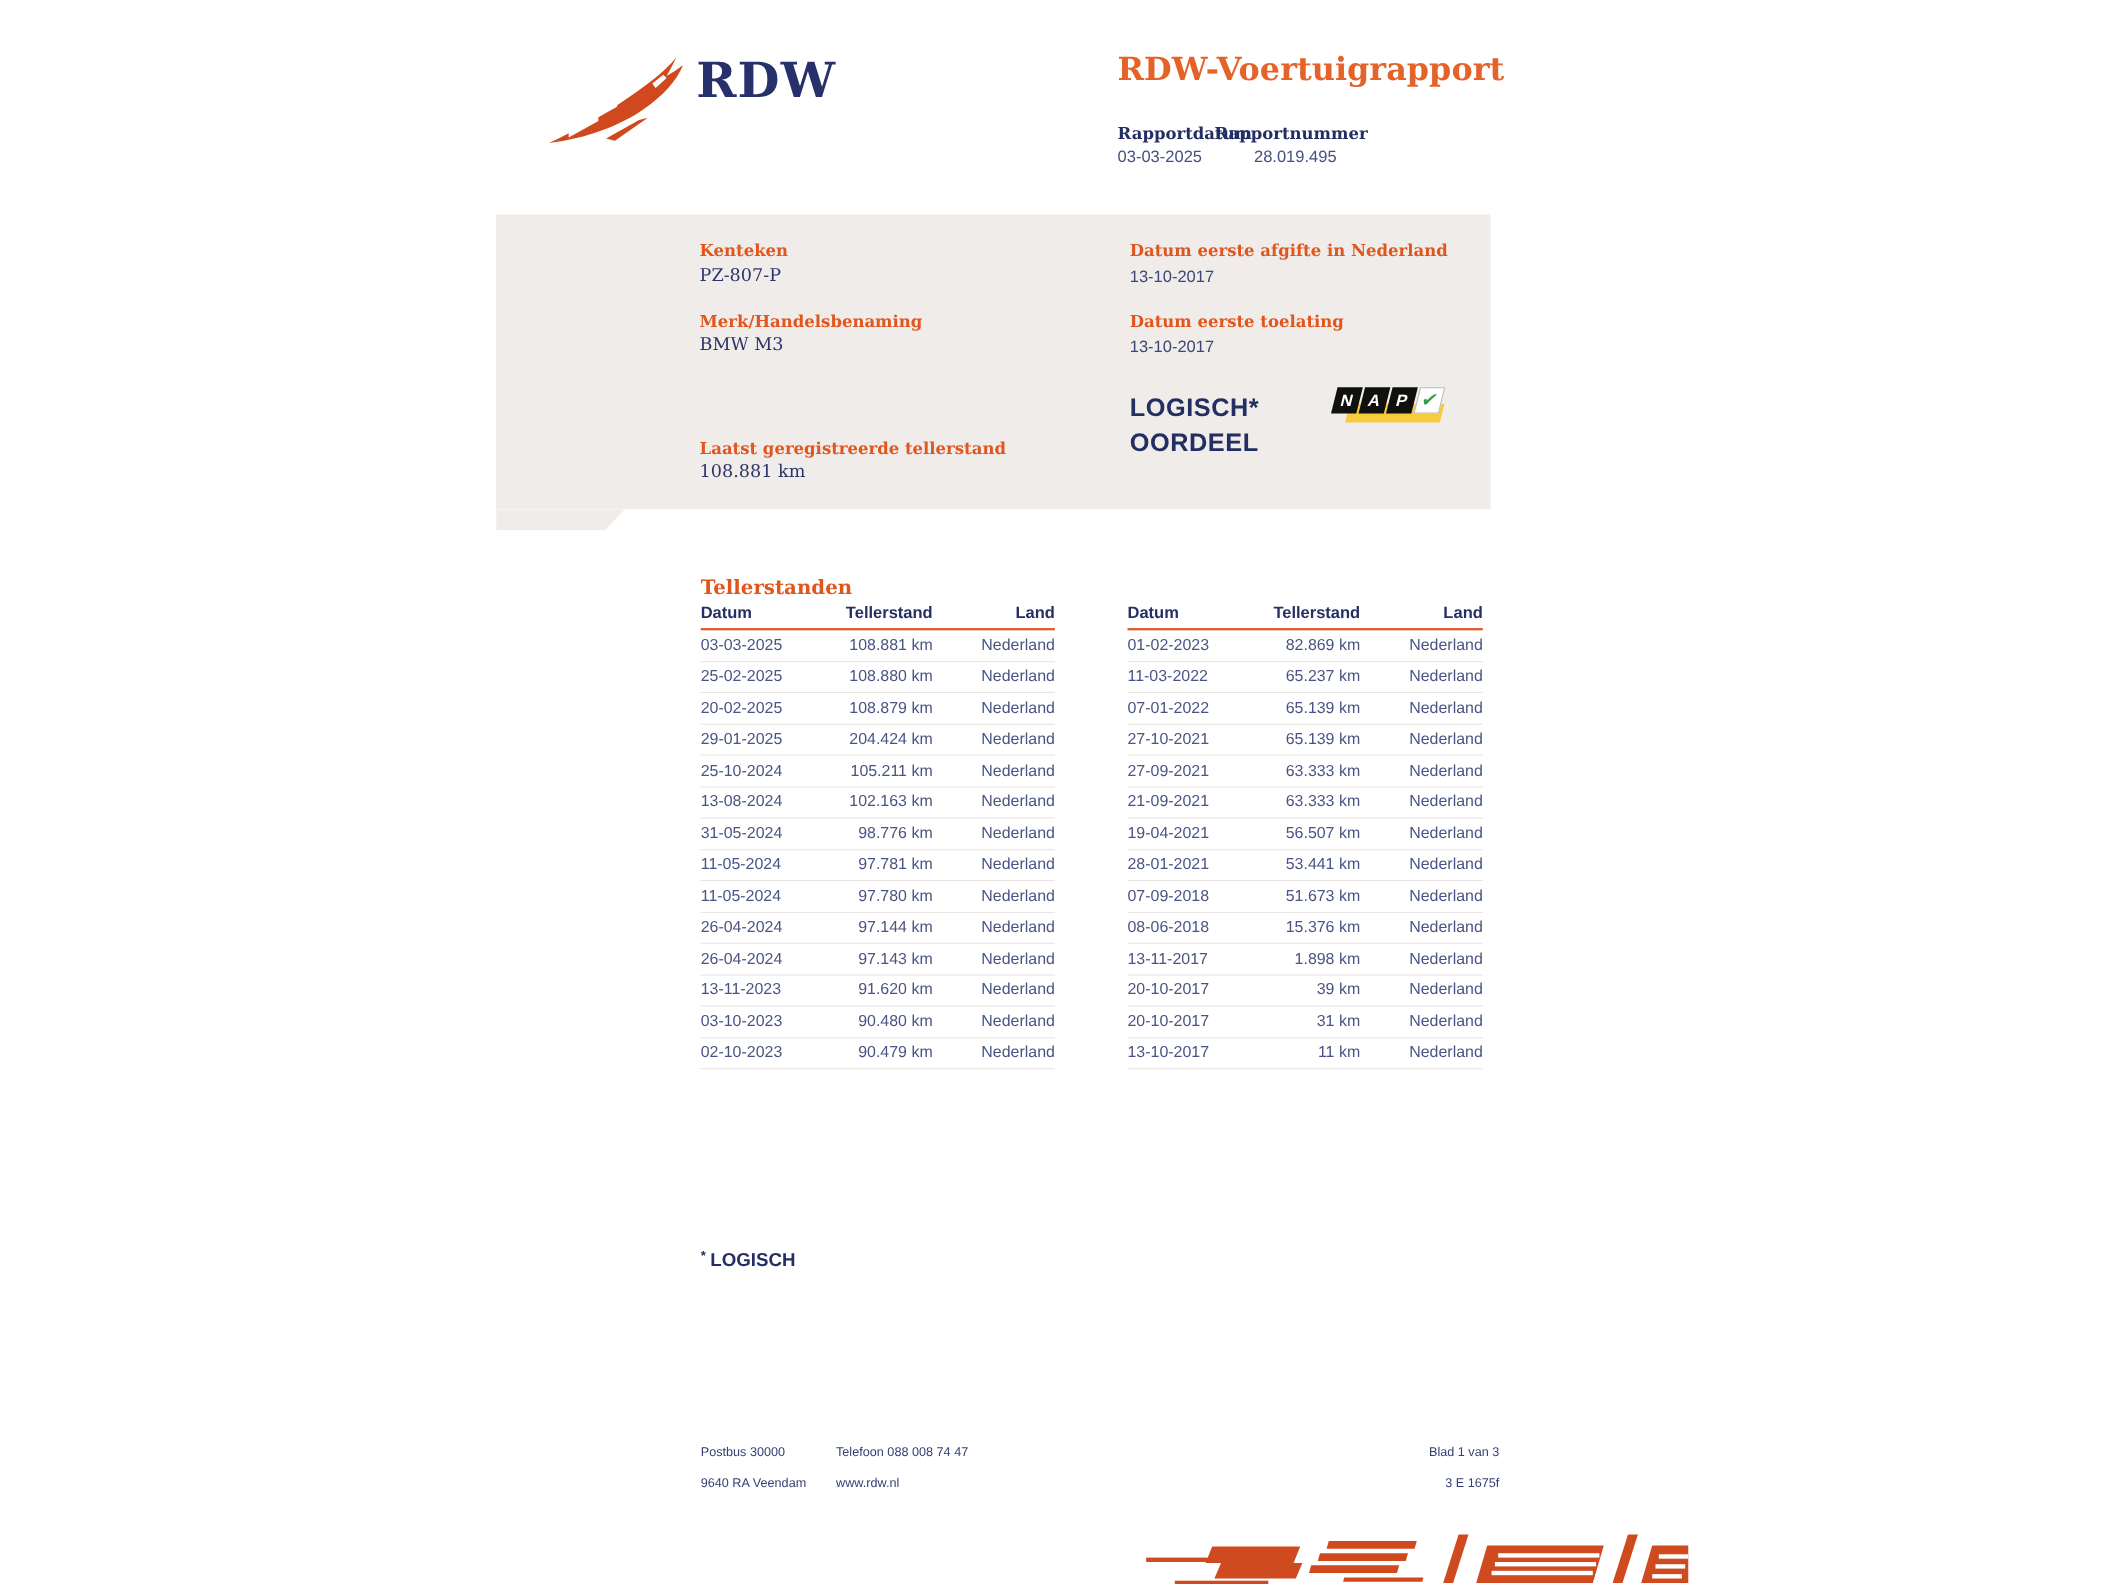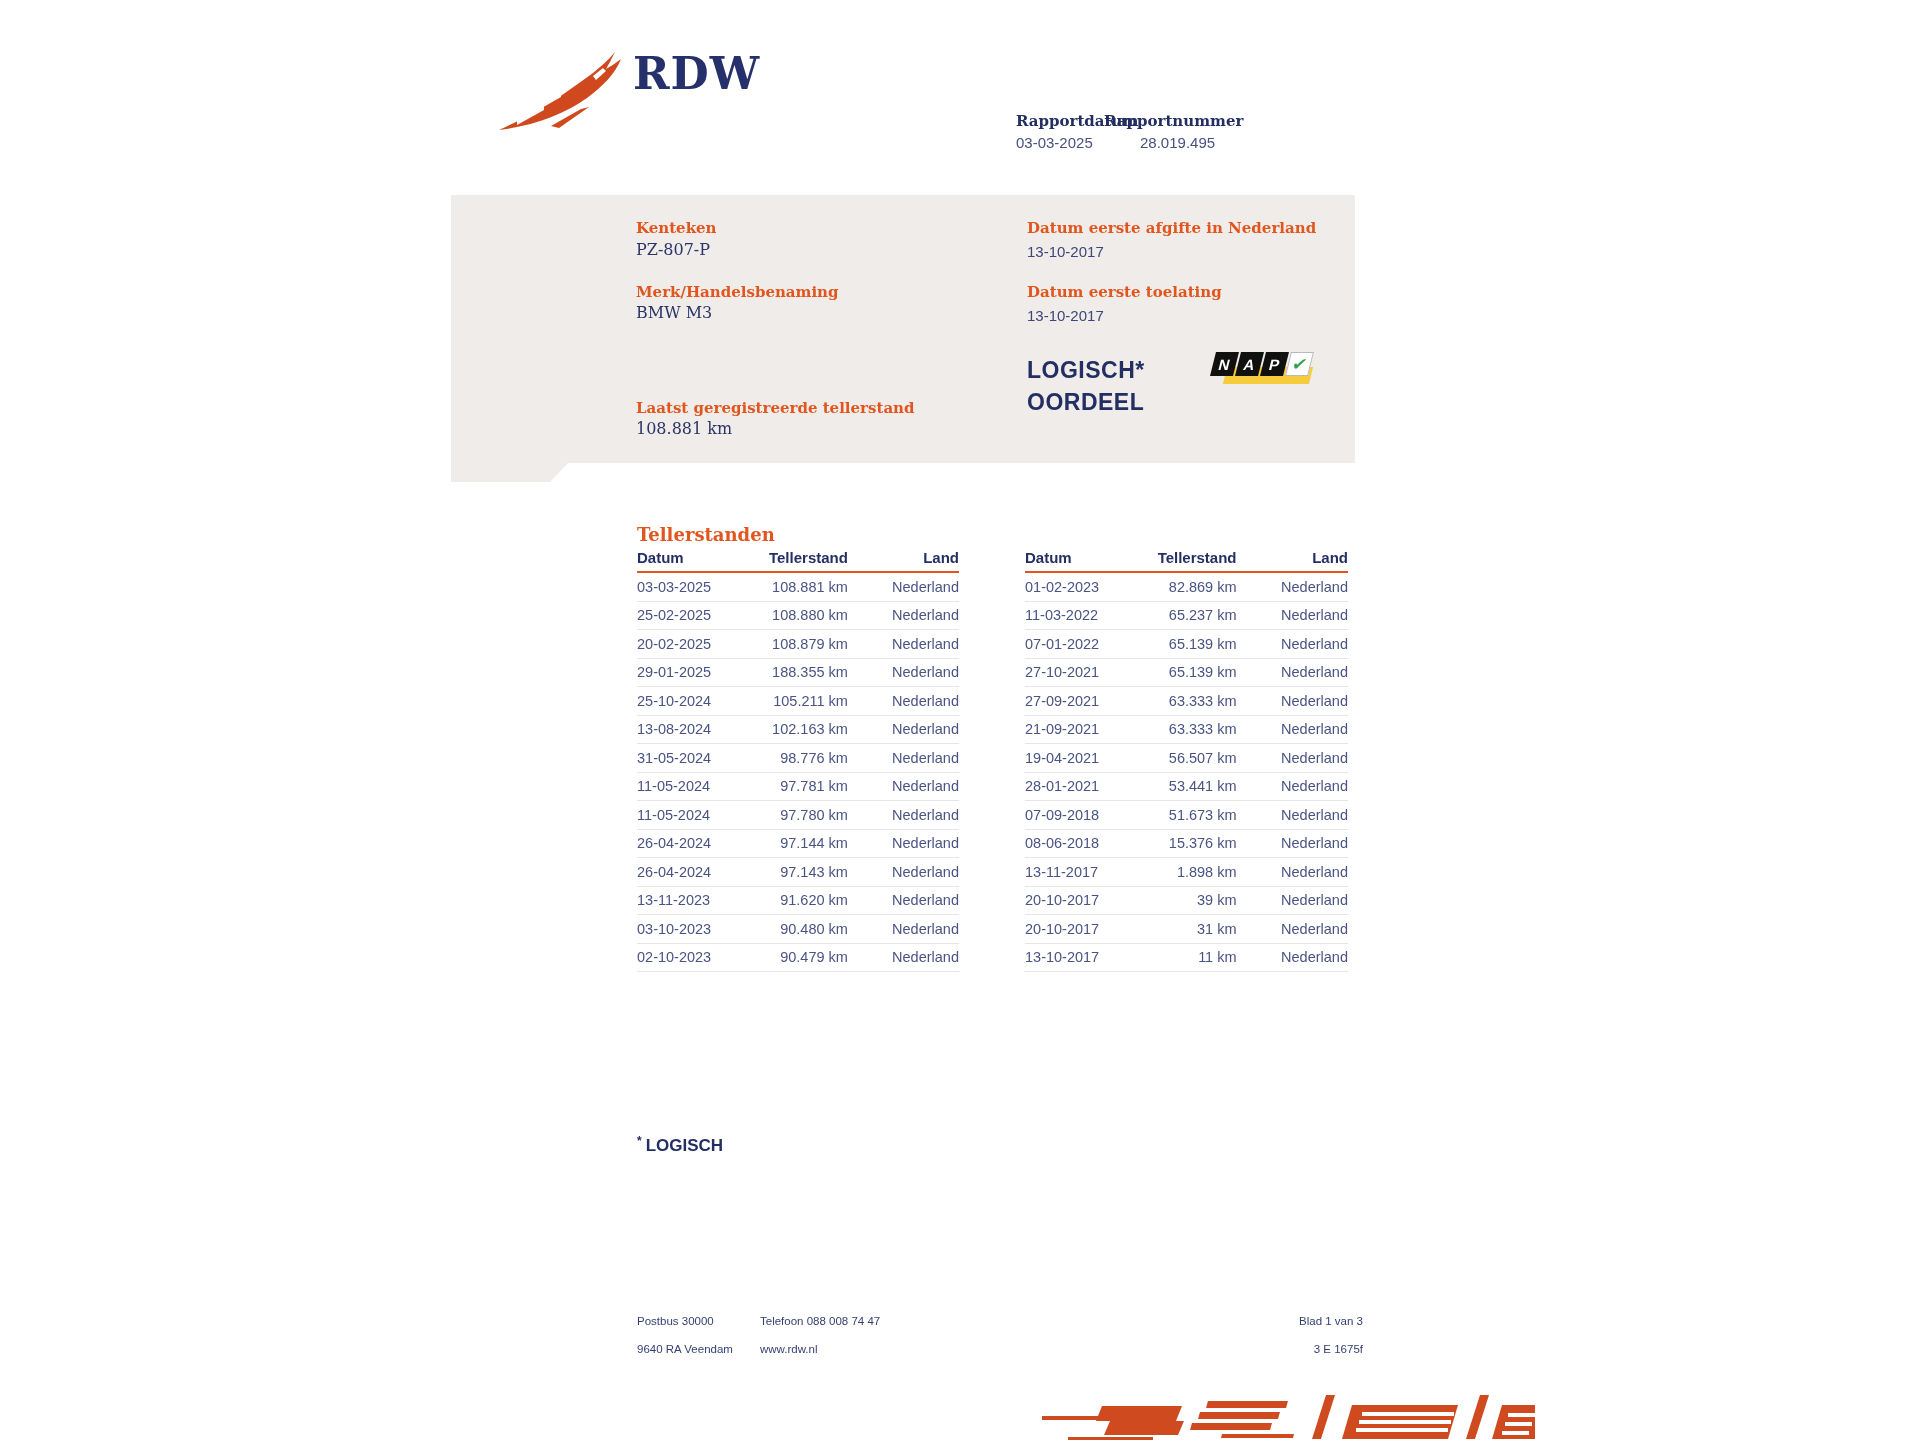--- a/index.html
+++ b/index.html
@@ -68,20 +68,21 @@
     <path fill="#d0481d" d="M2 80 C 24 70, 48 57, 68 43 C 88 29 106 17 118 2
       C 114 10 112 14 109 19 C 114 16 119 13 124 9 C 118 24 106 36 90 48
       C 68 64 36 76 2 80 Z"></path>
     <polygon fill="#ffffff" points="30,61 64,42 64,47 30,66"></polygon>
     <polygon fill="#ffffff" points="20,71 47,56 47,60 20,75"></polygon>
     <polygon fill="#d0481d" points="54,76 84,59 92,57 62,78"></polygon>
     <polygon fill="#ffffff" points="96,26 106,18 109,21 99,30"></polygon>
   </svg>
   <div class="abs slab rdw-word">RDW</div>
 
+  <div class="abs slab doc-title">RDW-Voertuigrapport</div>
 
   <div class="abs slab h-label" style="left:1016px;top:112px;">Rapportdatum</div>
   <div class="abs slab h-label" style="left:1104px;top:112px;">Rapportnummer</div>
   <div class="abs sans h-value" style="left:1016px;top:134px;">03-03-2025</div>
   <div class="abs sans h-value" style="left:1140px;top:134px;">28.019.495</div>
 
   <div class="abs grey-box"></div>
   <div class="abs grey-tab"></div>
 
   <div class="abs slab o-label" style="left:636px;top:219px;">Kenteken</div>
@@ -133,21 +134,21 @@
           <span class="c-tellerstand">108.880 km</span>
           <span class="c-land">Nederland</span>
         </div>
         <div class="t-row">
           <span class="c-datum">20-02-2025</span>
           <span class="c-tellerstand">108.879 km</span>
           <span class="c-land">Nederland</span>
         </div>
         <div class="t-row">
           <span class="c-datum">29-01-2025</span>
-          <span class="c-tellerstand">188.355 km</span>
+          <span class="c-tellerstand">204.424 km</span>
           <span class="c-land">Nederland</span>
         </div>
         <div class="t-row">
           <span class="c-datum">25-10-2024</span>
           <span class="c-tellerstand">105.211 km</span>
           <span class="c-land">Nederland</span>
         </div>
         <div class="t-row">
           <span class="c-datum">13-08-2024</span>
           <span class="c-tellerstand">102.163 km</span>

